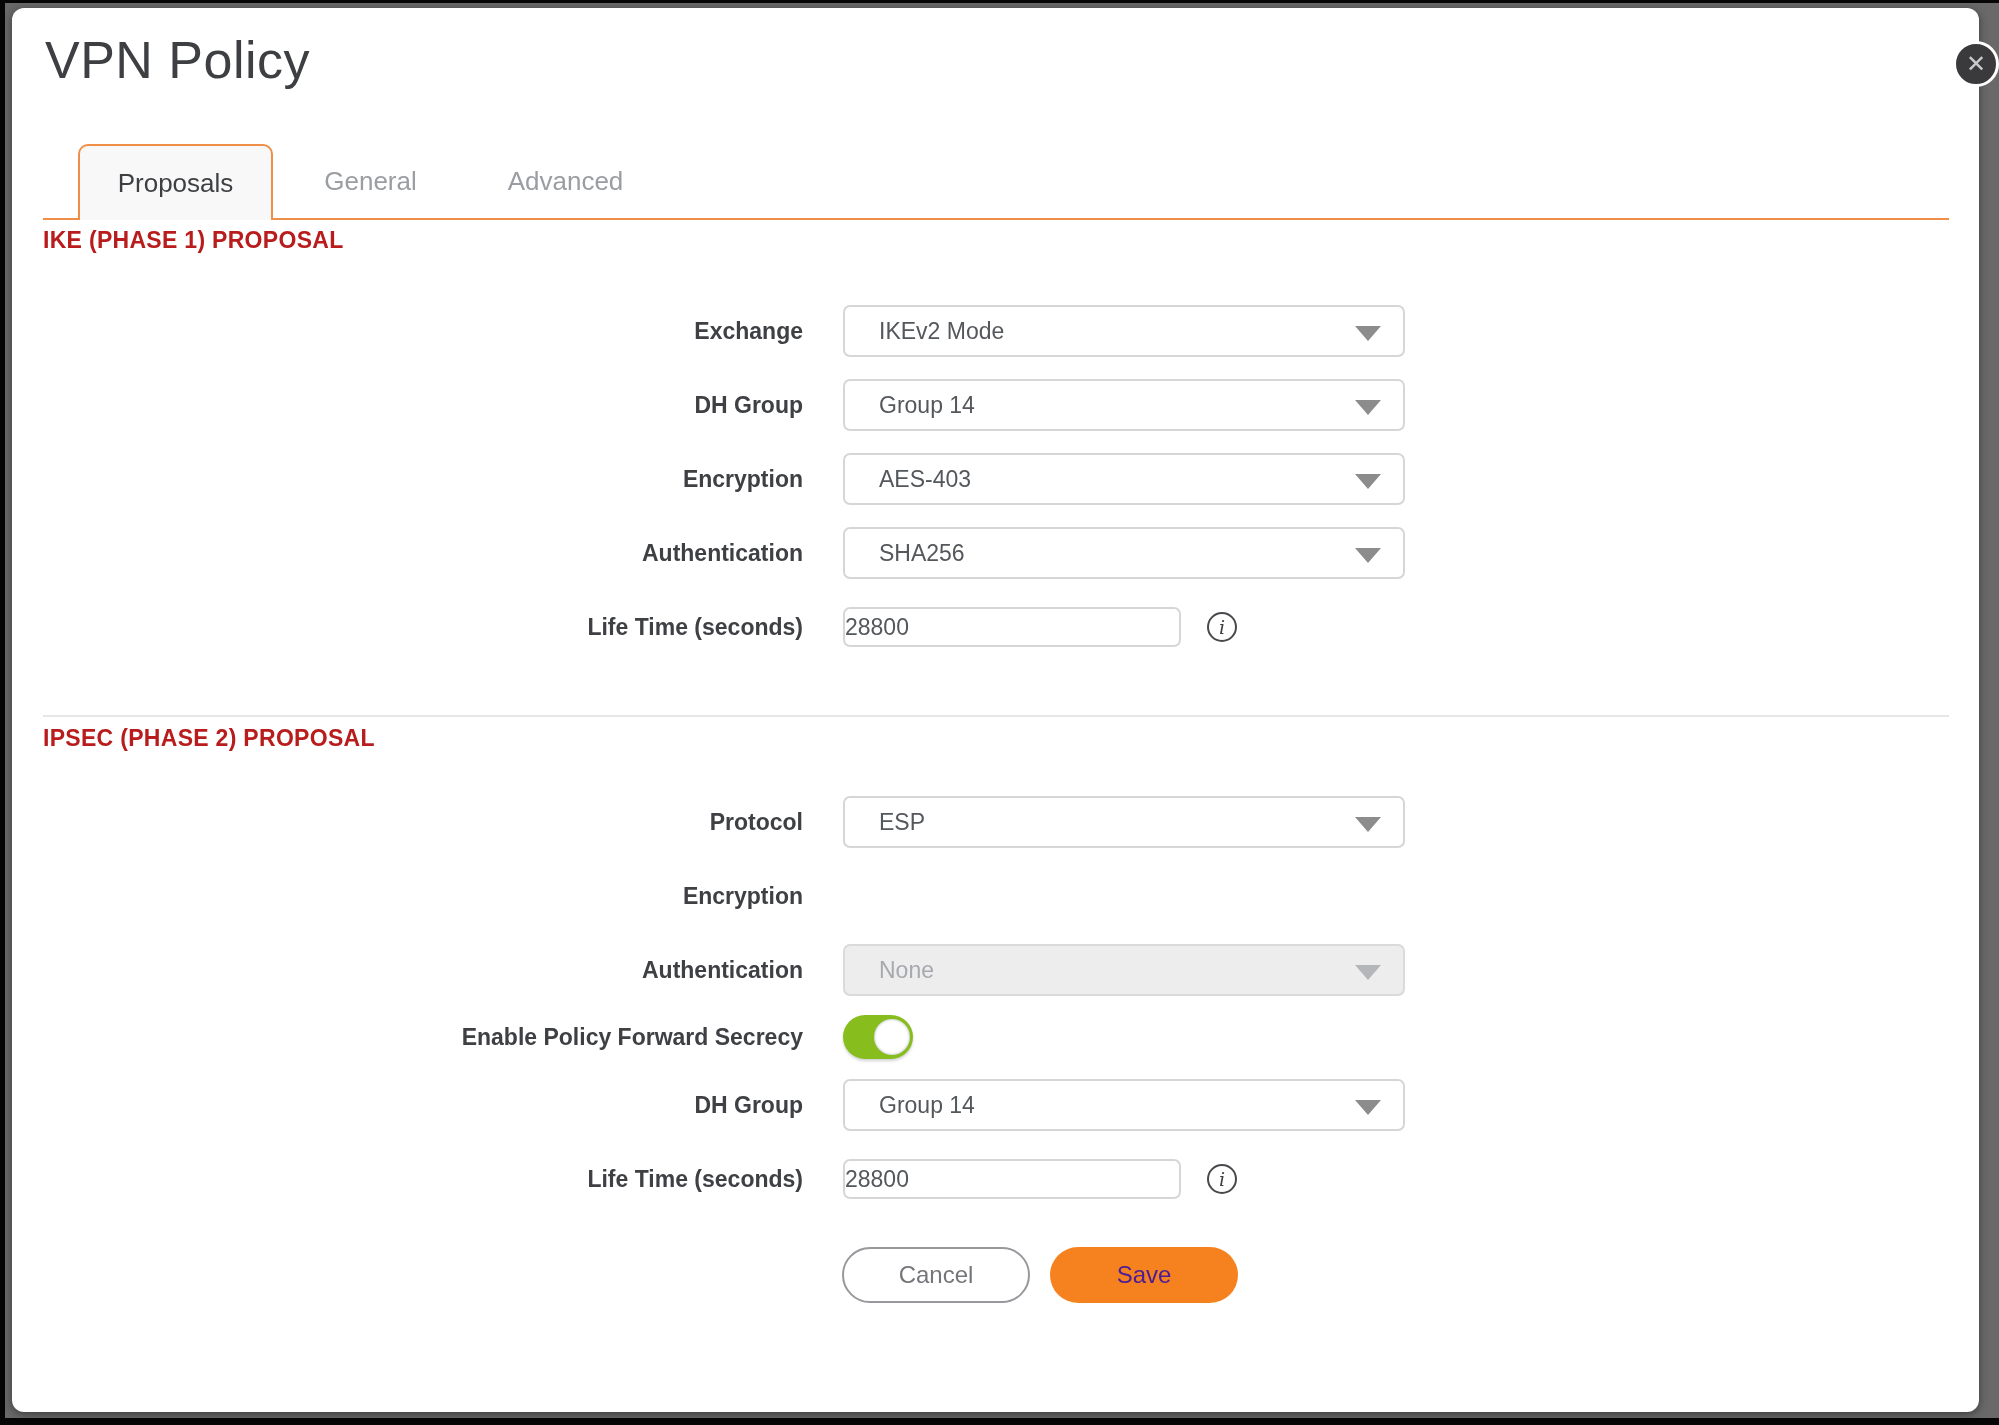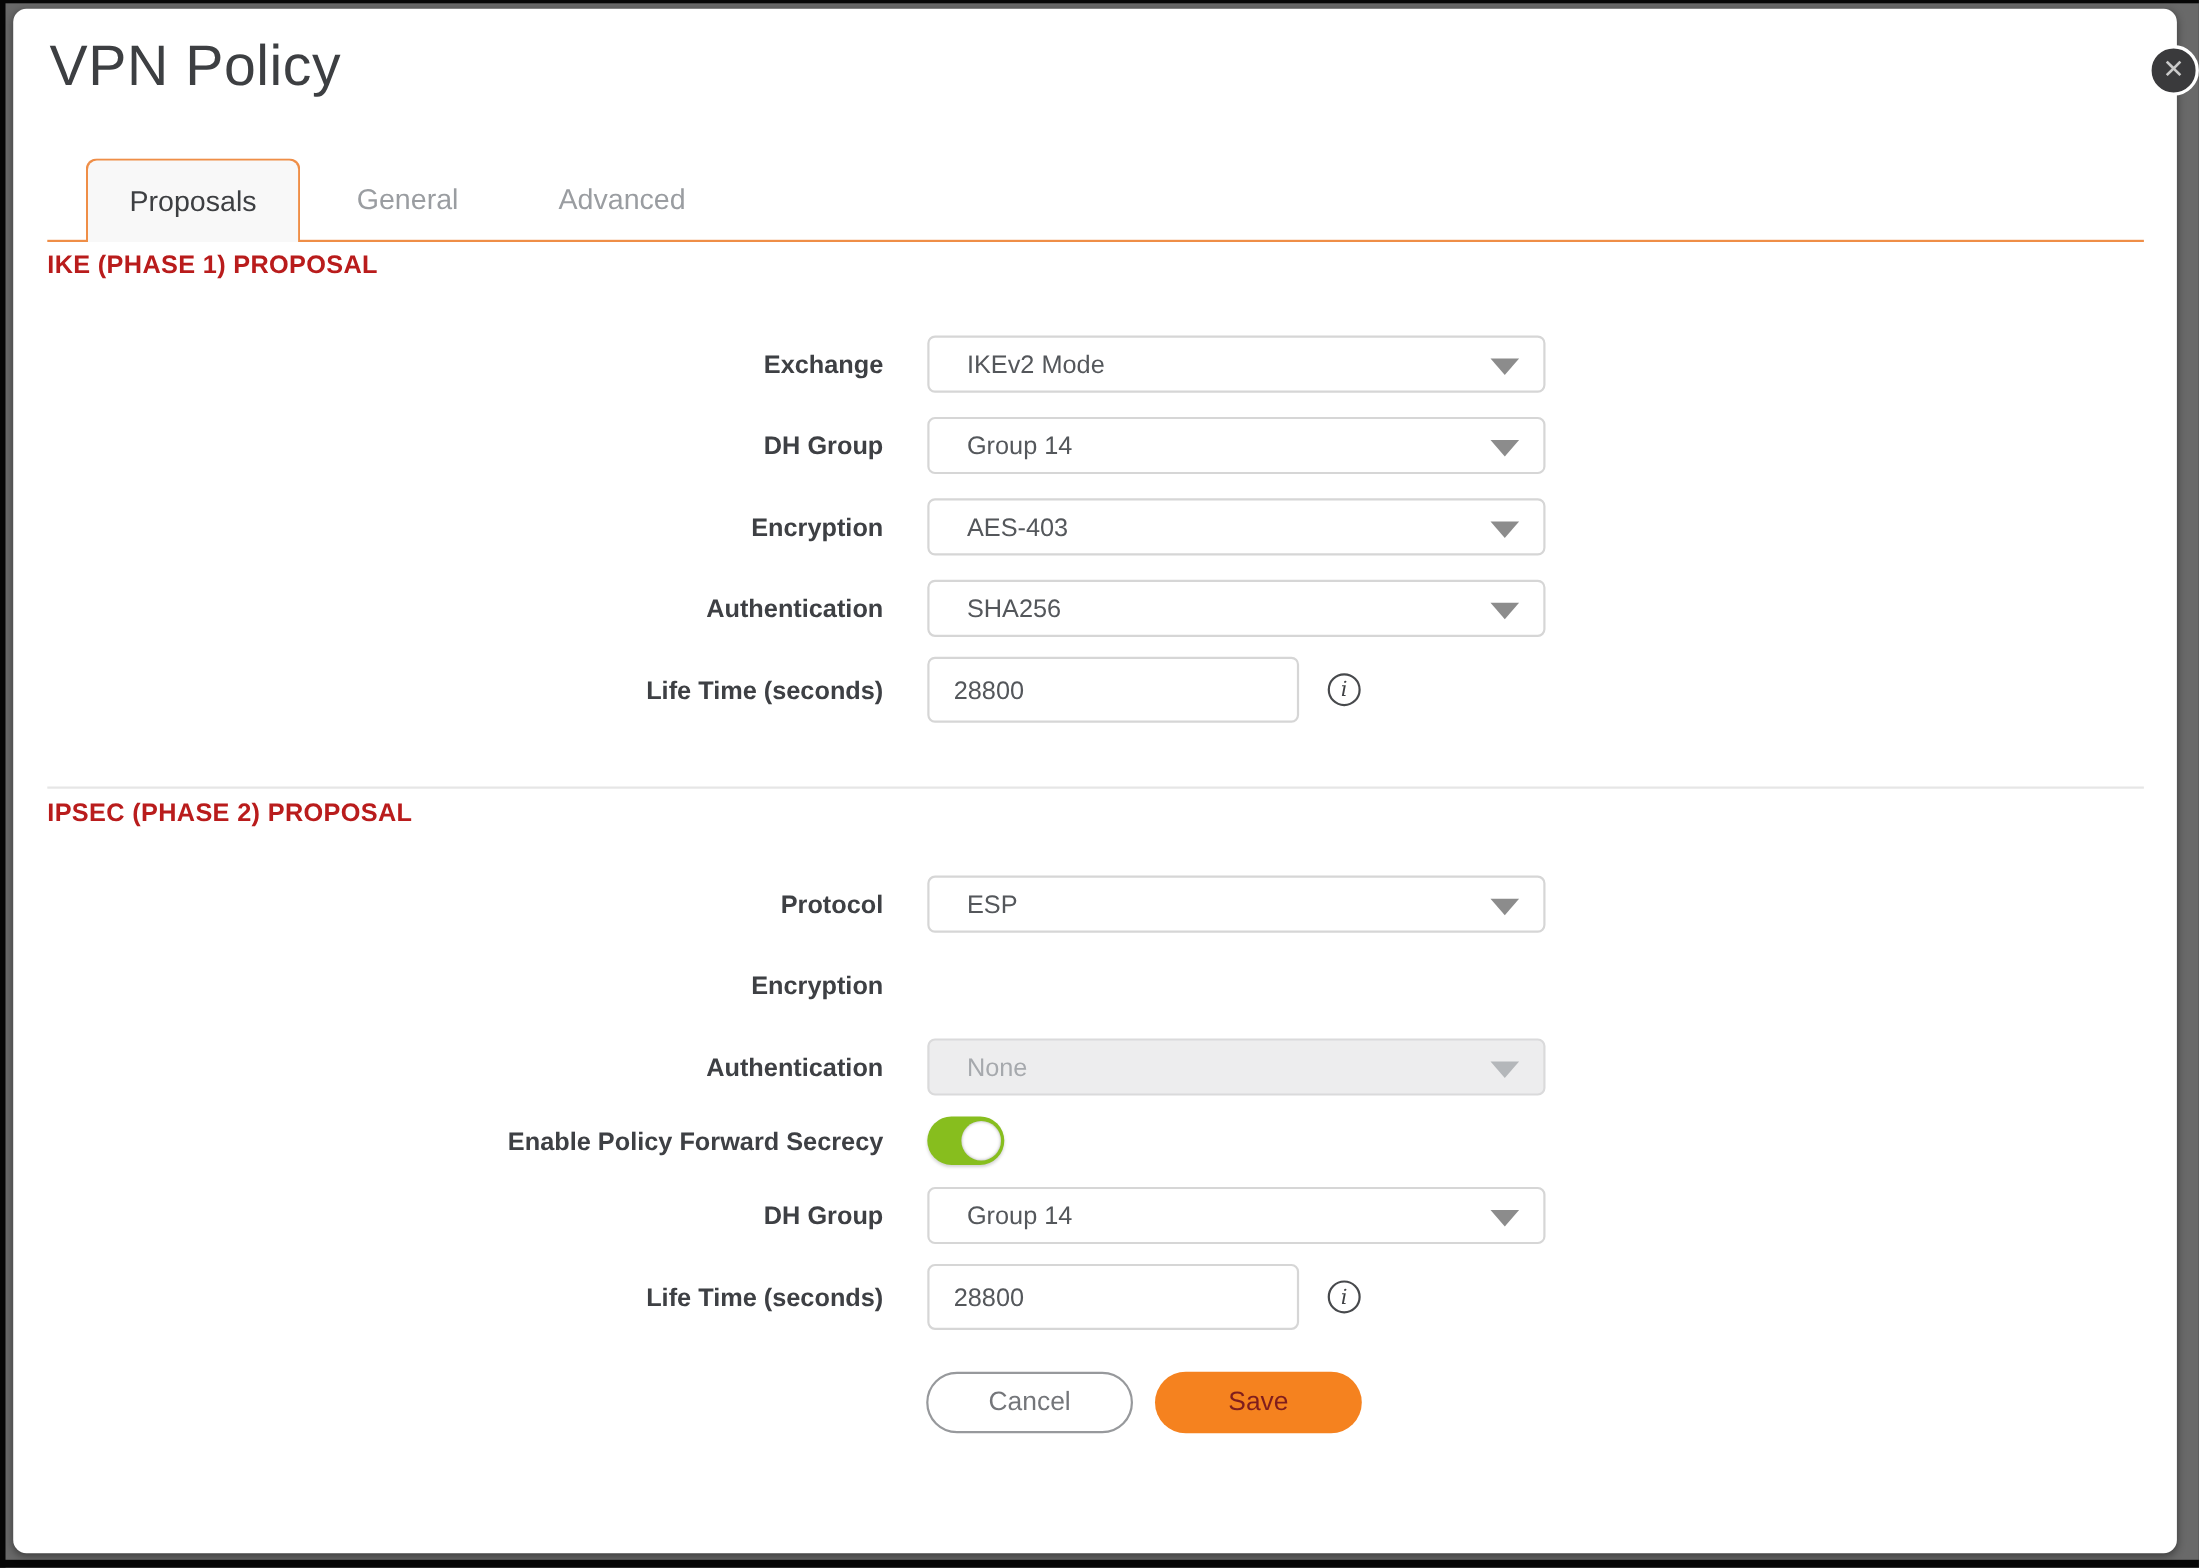--- a/index.html
+++ b/index.html
@@ -40,39 +40,39 @@
   .select { position:relative; width:562px; height:52px; background:#fff;
             border:2px solid #d6d6d6; border-radius:7px; cursor:pointer;
             display:flex; align-items:center; padding-left:34px;
             font-size:23px; color:#54575b; }
   .caret { position:absolute; right:22px; top:50%; margin-top:-5px; width:0; height:0;
            border-left:13px solid transparent; border-right:13px solid transparent;
            border-top:15px solid #8c8c8c; }
   .select.disabled { background:#ededee; border-color:#dadadb; color:#a6a9ad; cursor:default; }
   .select.disabled .caret { border-top-color:#b4b7ba; }
 
-  .input { width:338px; height:60px; border:2px solid #d6d6d6; border-radius:7px;
-           padding-left:22px; font-size:23px; color:#54575b; font-family:"Liberation Sans", sans-serif;
+  .input { width:338px; height:40px; border:2px solid #d6d6d6; border-radius:7px;
+           font-size:23px; color:#54575b; font-family:"Liberation Sans", sans-serif;
            outline:none; background:#fff; }
 
   .info { margin-left:26px; width:30px; height:30px; border:2px solid #47494c; border-radius:50%;
           display:flex; align-items:center; justify-content:center;
           font-family:"DejaVu Serif", serif; font-style:italic; font-size:19px; color:#3f4144; }
 
   .toggle { position:relative; width:70px; height:44px; border-radius:22px; background:#87be1e;
             cursor:pointer; box-shadow:0 2px 3px rgba(0,0,0,.18); }
   .toggle .knob { position:absolute; top:4px; right:3px; width:36px; height:36px;
                   background:#fff; border-radius:50%; box-shadow:inset 0 0 3px rgba(0,0,0,.35); }
 
   
   .btnrow { position:absolute; left:830px; top:1239px; display:flex; gap:20px; }
   .btn { height:56px; width:188px; border-radius:28px; font-size:24px;
          font-family:"Liberation Sans", sans-serif; cursor:pointer; }
   .btn.cancel { background:#fff; border:2px solid #97999c; color:#74767a; }
-  .btn.save { background:#f5821f; border:none; color:#7f1d1d; }
+  .btn.save { background:#f5821f; border:none; color:#4c1d95; }
 </style>
 </head>
 <body>
 
 <div class="frame"></div>
 
 <div class="card">
 
   <div class="close">
     <span>✕</span>

